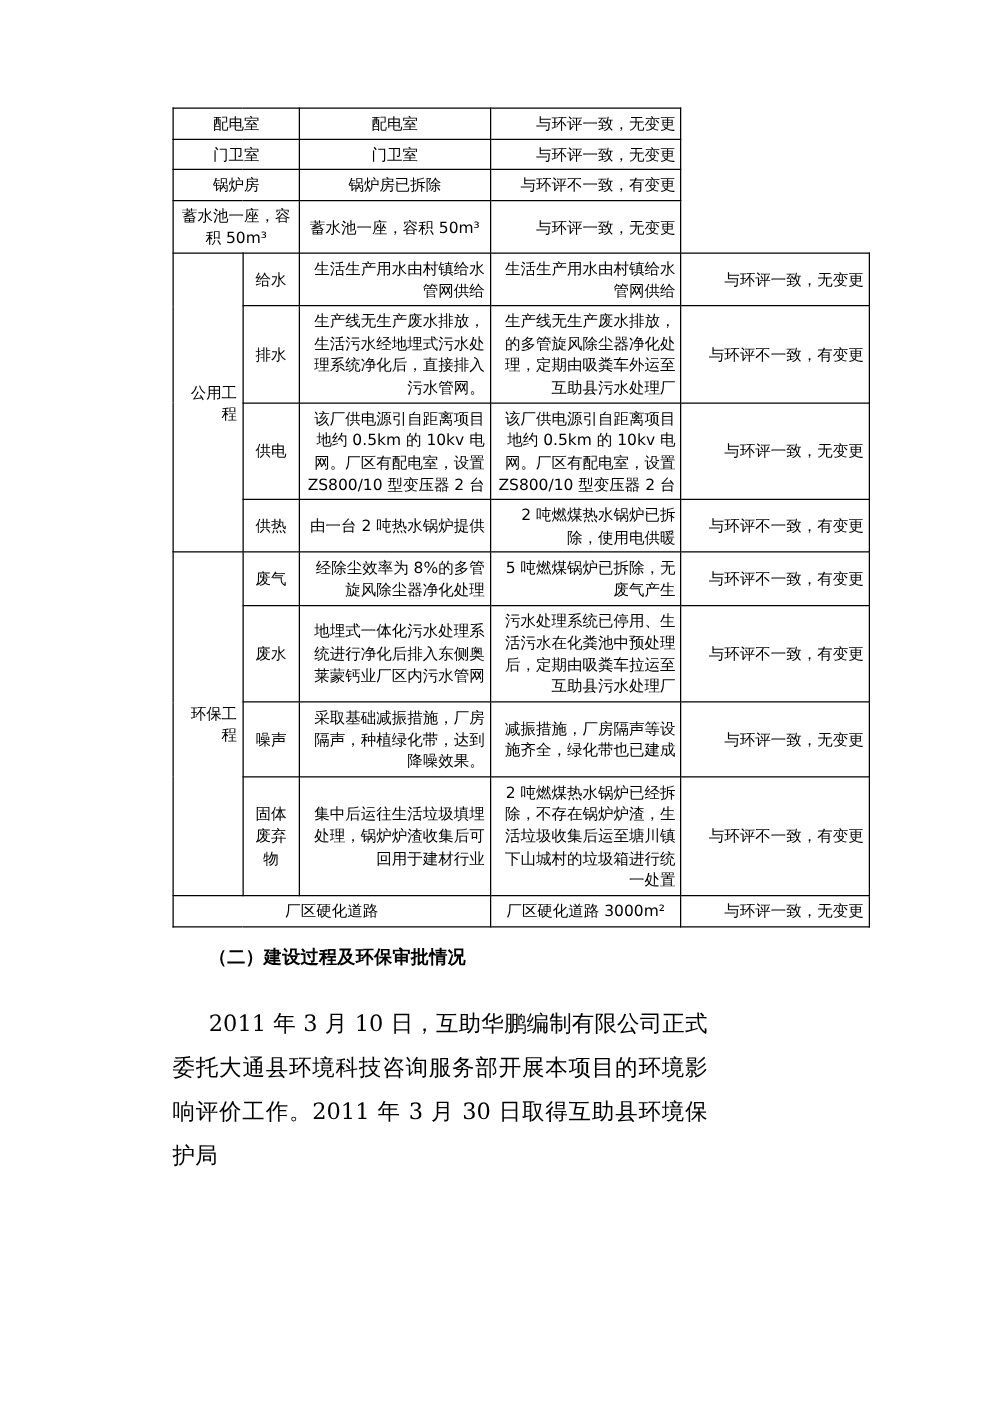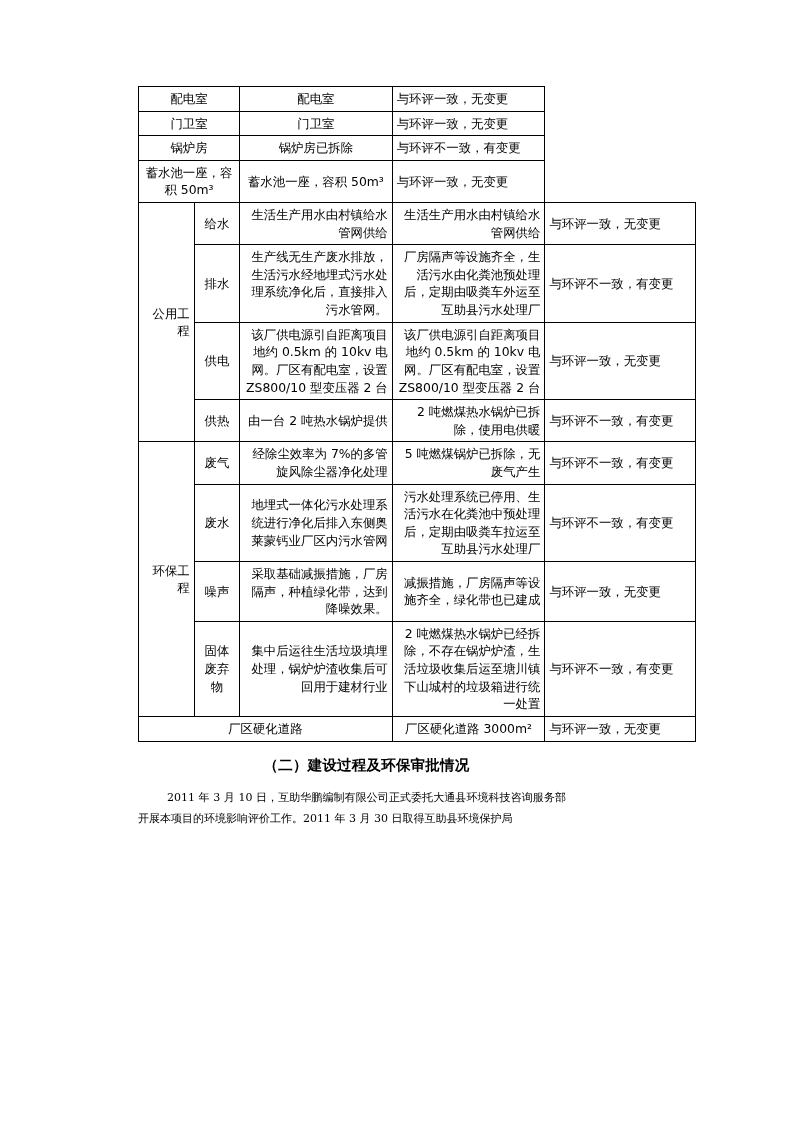--- a/index.html
+++ b/index.html
@@ -32,36 +32,35 @@
     vertical-align: middle;
     padding: 3px 4px;
     font-size: 12.4px;
     line-height: 1.42;
     font-family: "DejaVu Sans", "Liberation Sans", sans-serif;
   }
   .col-cat   { width: 54px;  text-align: right; }
   .col-sub   { width: 44px;  text-align: center; }
   .col-a     { width: 148px; }
   .col-b     { width: 148px; }
-  .col-c     { width: 146px; text-align: left; margin-left: 36px; }
+  .col-c     { width: 146px; text-align: right; margin-left: 36px; }
   .ctr { text-align: center; }
   .lft { text-align: right; }
 
   .section-head {
     margin-top: 14px;
     font-size: 14.5px;
     font-weight: bold;
     font-family: Liberation Serif, serif;
     text-indent: 29px;
     letter-spacing: 0.2px;
-    text-align: center;
   }
   .body-par {
-    margin-top: 12px;
-    font-size: 11px;
+    margin-top: 27px;
+    font-size: 18px;
     line-height: 1.95;
     text-align: justify;
     text-justify: inter-ideograph;
     text-indent: 29px;
     font-family: "DejaVu Serif", "Liberation Serif", serif;
   }
 </style>
 </head>
 <body>
 
@@ -101,40 +100,40 @@
       <tr>
         <td class="col-cat" rowspan="4">公用工程</td>
         <td class="col-sub">给水</td>
         <td class="col-a lft">生活生产用水由村镇给水管网供给</td>
         <td class="col-b lft">生活生产用水由村镇给水管网供给</td>
         <td class="col-c">与环评一致，无变更</td>
       </tr>
       <tr>
         <td class="col-sub">排水</td>
         <td class="col-a lft">生产线无生产废水排放，生活污水经地埋式污水处理系统净化后，直接排入污水管网。</td>
-        <td class="col-b lft">厂房隔声等设施齐全，生活污水由化粪池预处理后，定期由吸粪车外运至互助县污水处理厂</td>
+        <td class="col-b lft">生产线无生产废水排放，的多管旋风除尘器净化处理，定期由吸粪车外运至互助县污水处理厂</td>
         <td class="col-c">与环评不一致，有变更</td>
       </tr>
       <tr>
         <td class="col-sub">供电</td>
         <td class="col-a lft">该厂供电源引自距离项目地约 0.5km 的 10kv 电网。厂区有配电室，设置 ZS800/10 型变压器 2 台</td>
         <td class="col-b lft">该厂供电源引自距离项目地约 0.5km 的 10kv 电网。厂区有配电室，设置 ZS800/10 型变压器 2 台</td>
         <td class="col-c">与环评一致，无变更</td>
       </tr>
       <tr>
         <td class="col-sub">供热</td>
         <td class="col-a lft">由一台 2 吨热水锅炉提供</td>
         <td class="col-b lft">2 吨燃煤热水锅炉已拆除，使用电供暖</td>
         <td class="col-c">与环评不一致，有变更</td>
       </tr>
 
       <tr>
         <td class="col-cat" rowspan="4">环保工程</td>
         <td class="col-sub">废气</td>
-        <td class="col-a lft">经除尘效率为 7%的多管旋风除尘器净化处理</td>
+        <td class="col-a lft">经除尘效率为 8%的多管旋风除尘器净化处理</td>
         <td class="col-b lft">5 吨燃煤锅炉已拆除，无废气产生</td>
         <td class="col-c">与环评不一致，有变更</td>
       </tr>
       <tr>
         <td class="col-sub">废水</td>
         <td class="col-a lft">地埋式一体化污水处理系统进行净化后排入东侧奥莱蒙钙业厂区内污水管网</td>
         <td class="col-b lft">污水处理系统已停用、生活污水在化粪池中预处理后，定期由吸粪车拉运至互助县污水处理厂</td>
         <td class="col-c">与环评不一致，有变更</td>
       </tr>
       <tr>

